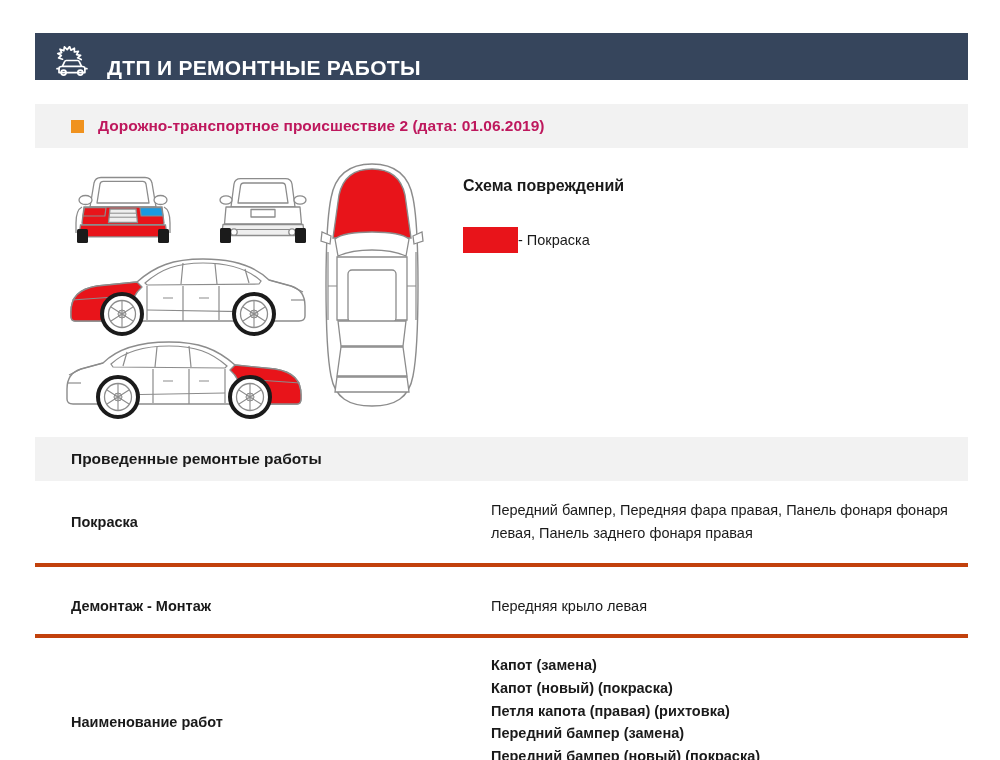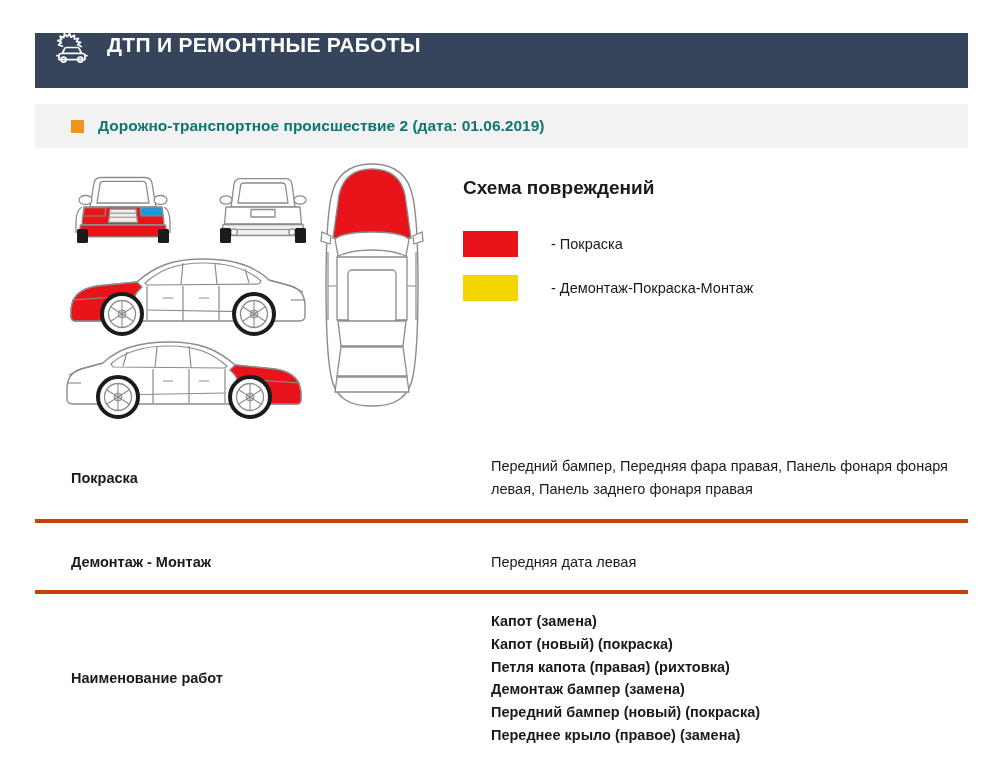--- a/index.html
+++ b/index.html
@@ -23,24 +23,24 @@
     width: 1000px;
     height: 760px;
   }
 
   
   .header-bar {
     position: absolute;
     left: 35px;
     top: 33px;
     width: 933px;
-    height: 55px;
+    height: 47px;
     background: #36455c;
     display: flex;
-    align-items: flex-start;
+    align-items: flex-end;
   }
   .header-icon {
     width: 72px;
     min-width: 72px;
     display: flex;
     align-items: center;
     justify-content: center;
   }
   .header-icon svg { display: block; }
   .header-title {
@@ -66,21 +66,21 @@
     width: 13px;
     height: 13px;
     background: #f0921e;
     margin-left: 36px;
     margin-right: 14px;
     flex: 0 0 auto;
   }
   .subtitle-text {
     font-size: 15.5px;
     font-weight: bold;
-    color: #0f766e;
+    color: #be185d;
     white-space: nowrap;
   }
 
   
   .diagram-area {
     position: absolute;
     left: 35px;
     top: 155px;
     width: 933px;
     height: 270px;
@@ -101,39 +101,38 @@
   .car-right { left: 22px;  top: 178px; }
 
   
   .legend {
     position: absolute;
     left: 428px;
     top: 22px;
     width: 500px;
   }
   .legend-title {
-    font-size: 19px;
+    font-size: 16px;
     font-weight: bold;
     color: #1a1a1a;
     margin-bottom: 23px;
   }
   .legend-row {
     display: flex;
     align-items: center;
     height: 44px;
   }
   .legend-swatch {
     width: 55px;
     height: 26px;
     flex: 0 0 auto;
   }
   .legend-label {
     font-size: 14.5px;
     color: #1a1a1a;
-    margin-left: 33px;
     white-space: nowrap;
   }
 
   
   .works-section {
     position: absolute;
     left: 35px;
     top: 437px;
     width: 933px;
   }
@@ -377,47 +376,44 @@
 
     <div class="legend">
       <div class="legend-title">Схема повреждений</div>
 
       <div class="legend-row">
         <div class="legend-swatch" style="background:#e8141a;"></div>
         <div class="legend-label">- Покраска</div>
       </div>
 
 
-      <div class="legend-row">
-        <div class="legend-swatch" style="background:#f5d500;"></div>
-        <div class="legend-label">- Демонтаж-Покраска-Монтаж</div>
-      </div>
     </div>
 
   </div>
 
   <div class="works-section">
+    <div class="works-header">Проведенные ремонтые работы</div>
 
     <table class="works-table">
       <tbody>
         <tr class="row-paint">
           <td class="work-label">Покраска</td>
           <td class="work-value">Передний бампер, Передняя фара правая, Панель фонаря фонаря левая, Панель заднего фонаря правая</td>
         </tr>
         <tr class="row-mount">
           <td class="work-label">Демонтаж - Монтаж</td>
-          <td class="work-value">Передняя дата левая</td>
+          <td class="work-value">Передняя крыло левая</td>
         </tr>
         <tr class="row-names">
           <td class="work-label">Наименование работ</td>
           <td class="work-value">
             <div class="work-item">Капот (замена)</div>
             <div class="work-item">Капот (новый) (покраска)</div>
             <div class="work-item">Петля капота (правая) (рихтовка)</div>
-            <div class="work-item">Демонтаж бампер (замена)</div>
+            <div class="work-item">Передний бампер (замена)</div>
             <div class="work-item">Передний бампер (новый) (покраска)</div>
             <div class="work-item">Переднее крыло (правое) (замена)</div>
           </td>
         </tr>
       </tbody>
     </table>
   </div>
 
 </div>
 

